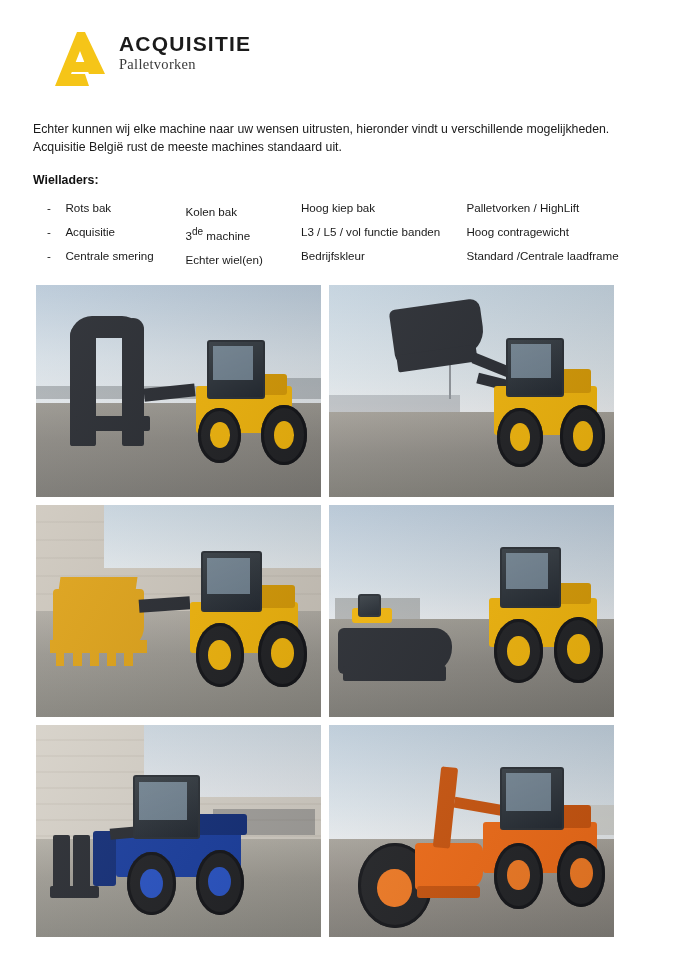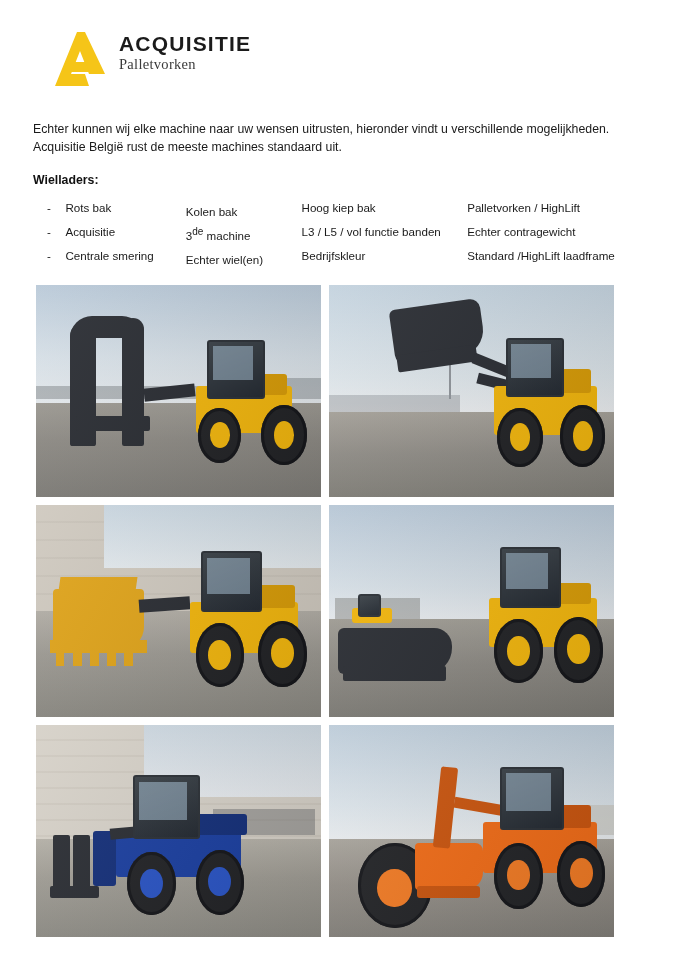--- a/index.html
+++ b/index.html
@@ -210,30 +210,30 @@
         <td class="col-c">Hoog kiep bak</td>
         <td class="col-d">Palletvorken / HighLift</td>
       </tr>
       <tr>
         <td class="col-dash">-</td>
         <td class="col-a">Acquisitie</td>
         <td class="col-b">
           <span>3</span><sup>de</sup><span> machine</span>
         </td>
         <td class="col-c">L3 / L5 / vol functie banden</td>
-        <td class="col-d">Echter contragewicht</td>
+        <td class="col-d">Hoog contragewicht</td>
       </tr>
       <tr>
         <td class="col-dash">-</td>
         <td class="col-a">Centrale smering</td>
         <td class="col-b">
           <span>Echter wiel(en)</span><sup></sup><span></span>
         </td>
         <td class="col-c">Bedrijfskleur</td>
-        <td class="col-d">Standard /HighLift laadframe</td>
+        <td class="col-d">Standard /Centrale laadframe</td>
       </tr>
     </tbody>
   </table>
 
   <div class="grid">
 
     <div class="photo">
       <div class="sky" style="height:58%"></div>
       <div class="ground" style="height:44%"></div>
       <div class="distant" style="left:0;top:48%;width:60%;height:6%;"></div>

